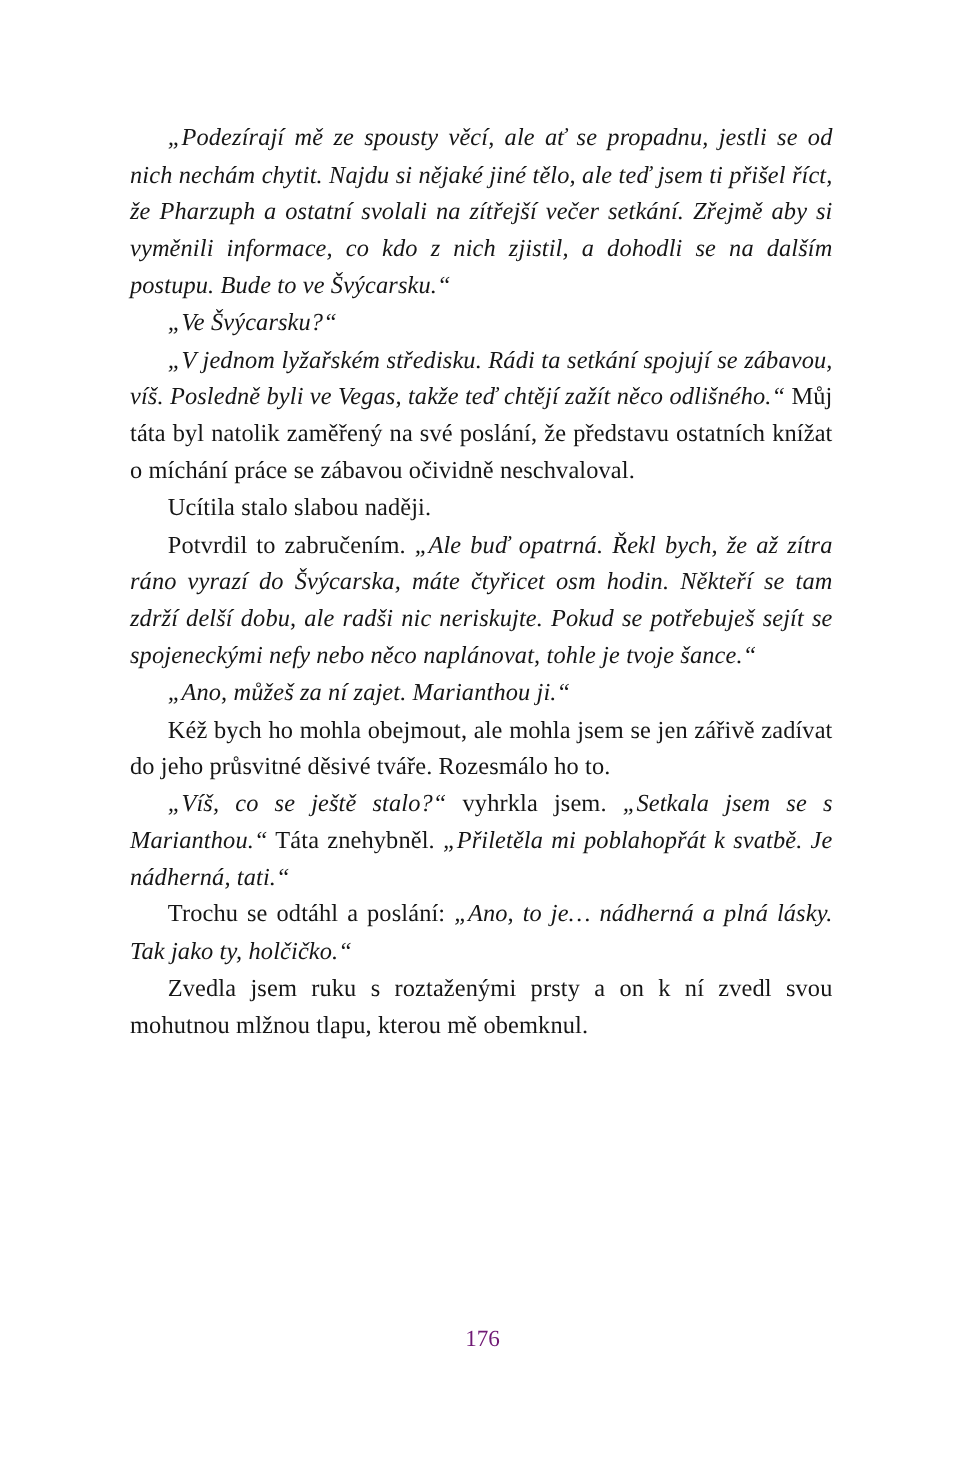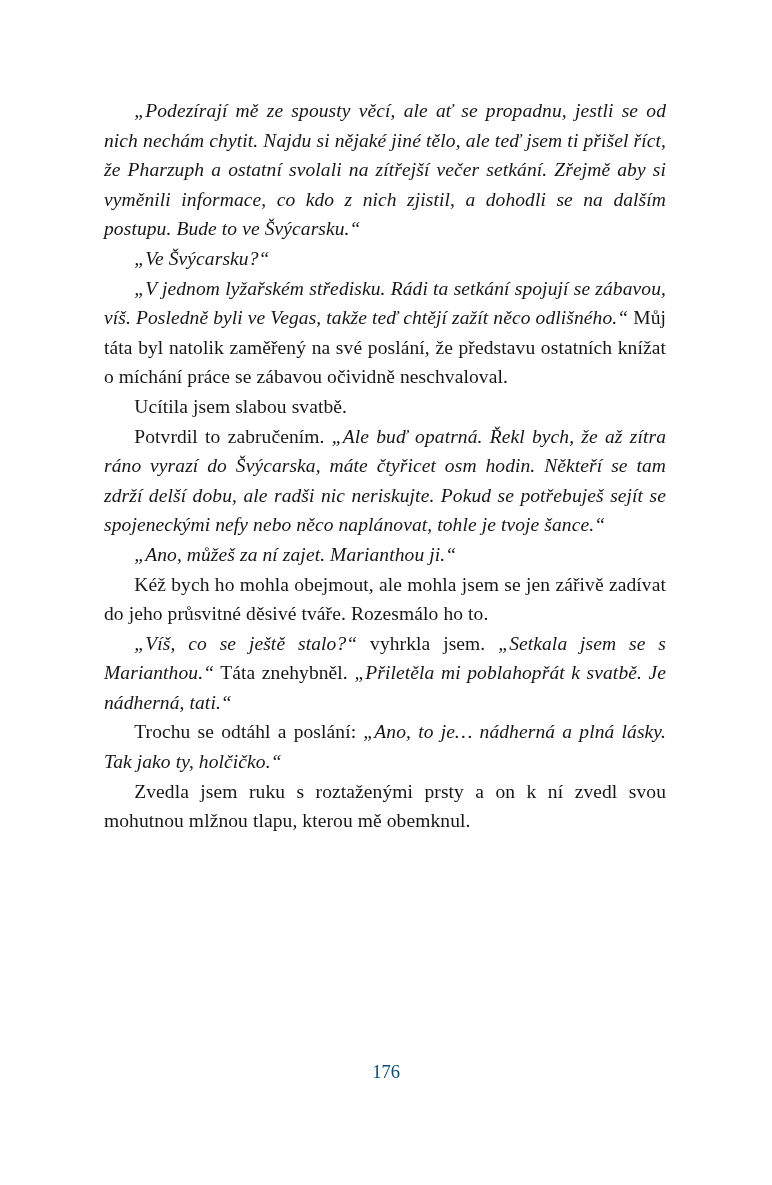--- a/index.html
+++ b/index.html
@@ -39,32 +39,32 @@
     font-style: normal;
   }
   .page-footer {
     position: absolute;
     left: 0;
     top: 1062px;
     width: 772px;
     text-align: center;
     font-size: 18.5px;
     font-style: normal;
-    color: #0c4a6e;
+    color: #701a75;
   }
 </style>
 </head>
 <body>
 
 <div class="book-page">
   <div class="text-block">
       <p><span class="italic">„Podezírají mě ze spousty věcí, ale ať se propadnu, jestli se od nich nechám chytit. Najdu si nějaké jiné tělo, ale teď jsem ti přišel říct, že Pharzuph a ostatní svolali na zítřejší večer setkání. Zřejmě aby si vyměnili informace, co kdo z nich zjistil, a dohodli se na dalším postupu. Bude to ve Švýcarsku.“</span></p>
       <p><span class="italic">„Ve Švýcarsku?“</span></p>
       <p><span class="italic">„V jednom lyžařském středisku. Rádi ta setkání spojují se zábavou, víš. Posledně byli ve Vegas, takže teď chtějí zažít něco odlišného.“</span><span class="normal"> Můj táta byl natolik zaměřený na své poslání, že představu ostatních knížat o míchání práce se zábavou očividně neschvaloval.</span></p>
-      <p><span class="normal">Ucítila jsem slabou svatbě.</span></p>
+      <p><span class="normal">Ucítila stalo slabou naději.</span></p>
       <p><span class="normal">Potvrdil to zabručením. </span><span class="italic">„Ale buď opatrná. Řekl bych, že až zítra ráno vyrazí do Švýcarska, máte čtyřicet osm hodin. Někteří se tam zdrží delší dobu, ale radši nic neriskujte. Pokud se potřebuješ sejít se spojeneckými nefy nebo něco naplánovat, tohle je tvoje šance.“</span></p>
       <p><span class="italic">„Ano, můžeš za ní zajet. Marianthou ji.“</span></p>
       <p><span class="normal">Kéž bych ho mohla obejmout, ale mohla jsem se jen zářivě zadívat do jeho průsvitné děsivé tváře. Rozesmálo ho to.</span></p>
       <p><span class="italic">„Víš, co se ještě stalo?“</span><span class="normal"> vyhrkla jsem. </span><span class="italic">„Setkala jsem se s Marianthou.“</span><span class="normal"> Táta znehybněl. </span><span class="italic">„Přiletěla mi poblahopřát k svatbě. Je nádherná, tati.“</span></p>
       <p><span class="normal">Trochu se odtáhl a poslání: </span><span class="italic">„Ano, to je… nádherná a plná lásky. Tak jako ty, holčičko.“</span></p>
       <p><span class="normal">Zvedla jsem ruku s roztaženými prsty a on k ní zvedl svou mohutnou mlžnou tlapu, kterou mě obemknul.</span></p>
     </div>
   <div class="page-footer">176</div>
 </div>
 

